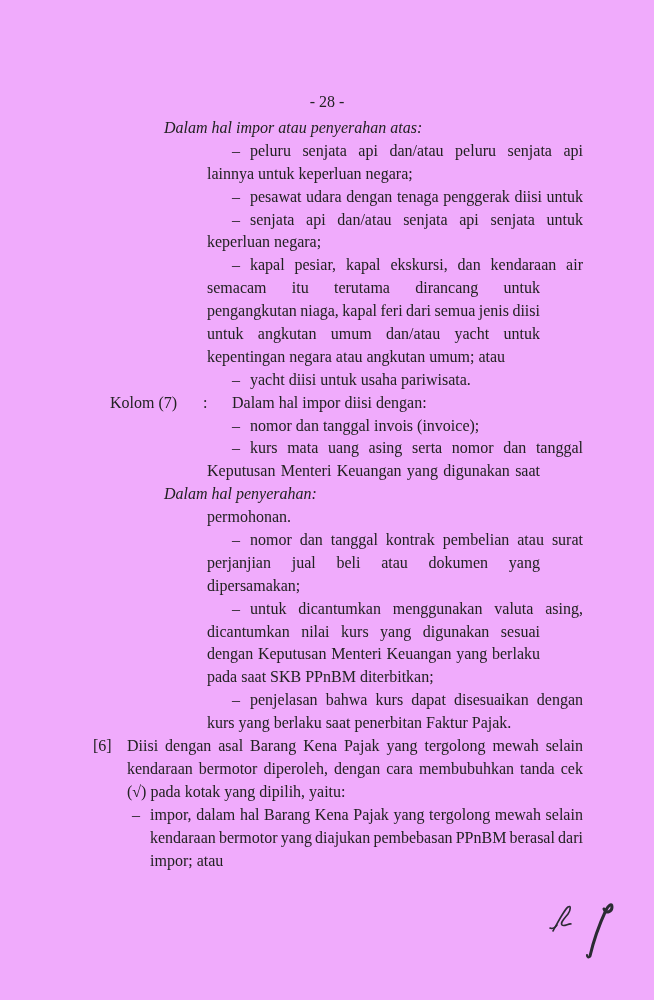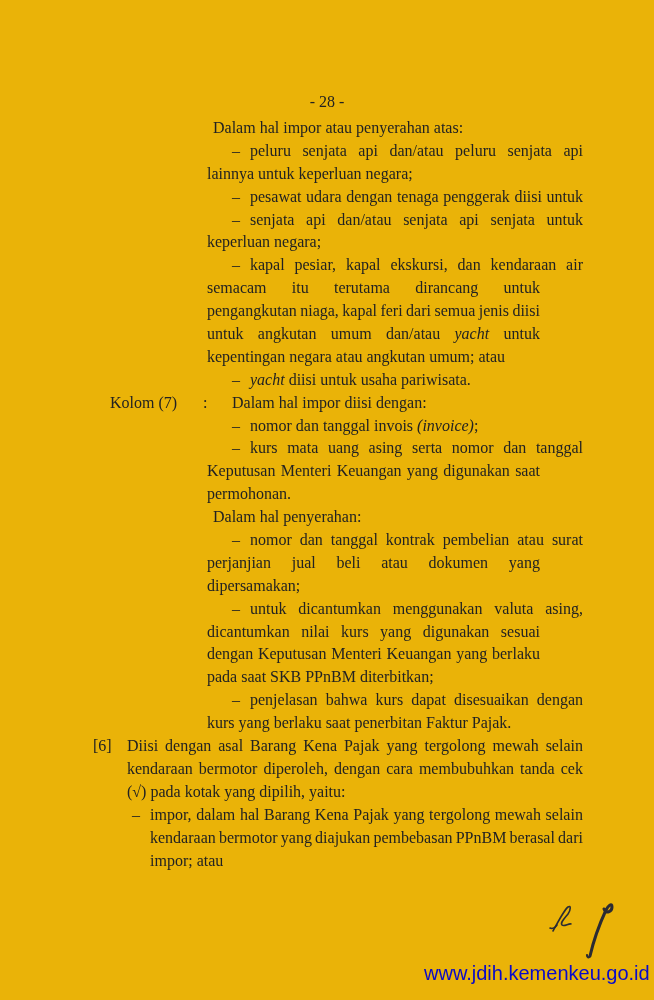--- a/index.html
+++ b/index.html
@@ -1,40 +1,40 @@
 <!DOCTYPE html>
 <html><head>
 <meta charset="utf-8">
 <style>
   html,body { margin:0; padding:0; background:#ffffff; }
   .page {
     position:relative; width:654px; height:1000px;
-    background:#eab308; overflow:hidden;
+    background:#f0abfc; overflow:hidden;
     font-family:"Liberation Serif", serif; color:#222222;
   }
   .pageno {
     position:absolute; top:90px; left:0; width:654px;
     text-align:center; font-size:16px; line-height:23px;
   }
   .docbody {
     position:absolute; top:117px; left:93px; width:490px;
     font-size:16px;
   }
   .tl {
     position:relative; height:22.9px; line-height:22.9px;
     white-space:nowrap;
   }
   .tl.fj { display:flex; justify-content:space-between; align-items:baseline; }
-  .it { font-style:italic; }
+  .it { }
   .dash { position:absolute; left:-18px; top:0; }
   .mk   { position:absolute; left:-34px; top:0; }
   .lbl  { position:absolute; left:-122px; top:0;text-align:center; }
   .col  { position:absolute; left:-29px; top:0; }
   
-  .s-c   { margin-left:120px; width:351px; }
+  .s-c   { margin-left:71px; width:351px;font-style:italic; }
   .s-cb  { margin-left:157px; width:333px; }
   .s-cc  { margin-left:114px; width:333px; }
   .s-kolom { margin-left:139px; width:351px; }
   .s-n1  { margin-left:34px;  width:456px; }
   .s-nc  { margin-left:34px;  width:456px; }
   .s-nb  { margin-left:57px;  width:433px; }
   .s-nbc { margin-left:57px;  width:433px; }
   .weburl {
     position:absolute; top:960px; left:424px;
     font-family:"Liberation Sans", sans-serif;
@@ -134,22 +134,22 @@
         <span>tanggal</span>
       </div>
       <div class="tl s-cc fj">
         <span>Keputusan</span>
         <span>Menteri</span>
         <span>Keuangan</span>
         <span>yang</span>
         <span>digunakan</span>
         <span>saat</span>
       </div>
+      <div class="tl s-c"><span>Dalam hal penyerahan:</span></div>
       <div class="tl s-cc"><span>permohonan.</span></div>
-      <div class="tl s-c"><span>Dalam hal penyerahan:</span></div>
       <div class="tl s-cb fj">
         <span class="dash">–</span>
         <span>nomor</span>
         <span>dan</span>
         <span>tanggal</span>
         <span>kontrak</span>
         <span>pembelian</span>
         <span>atau</span>
         <span>surat</span>
       </div>
@@ -249,15 +249,14 @@
 
   <svg class="sig" width="88" height="64" viewBox="0 0 88 64">
     <g fill="none" stroke="#2b2b33" stroke-linecap="round" stroke-linejoin="round">
       <path d="M12,30 C14,31 17,30 19,27" stroke-width="1.6"></path>
       <path d="M15,33 C19,26 26,12 30,9 C33,7 33,11 30,16 C26,21 22,25 24,27 C26,29 31,25 33,26" stroke-width="1.6"></path>
       <path d="M52,58 C55,45 62,25 68,12 C70,8 74,4 74,9 C74,14 68,16 66,11" stroke-width="3"></path>
       <path d="M52,58 C51,60 49,60 49,57" stroke-width="2.2"></path>
     </g>
   </svg>
 
-  <a class="weburl" href="#" style="color: rgb(10, 10, 200);">www.jdih.kemenkeu.go.id</a>
 
 </div>
 
 </body></html>

